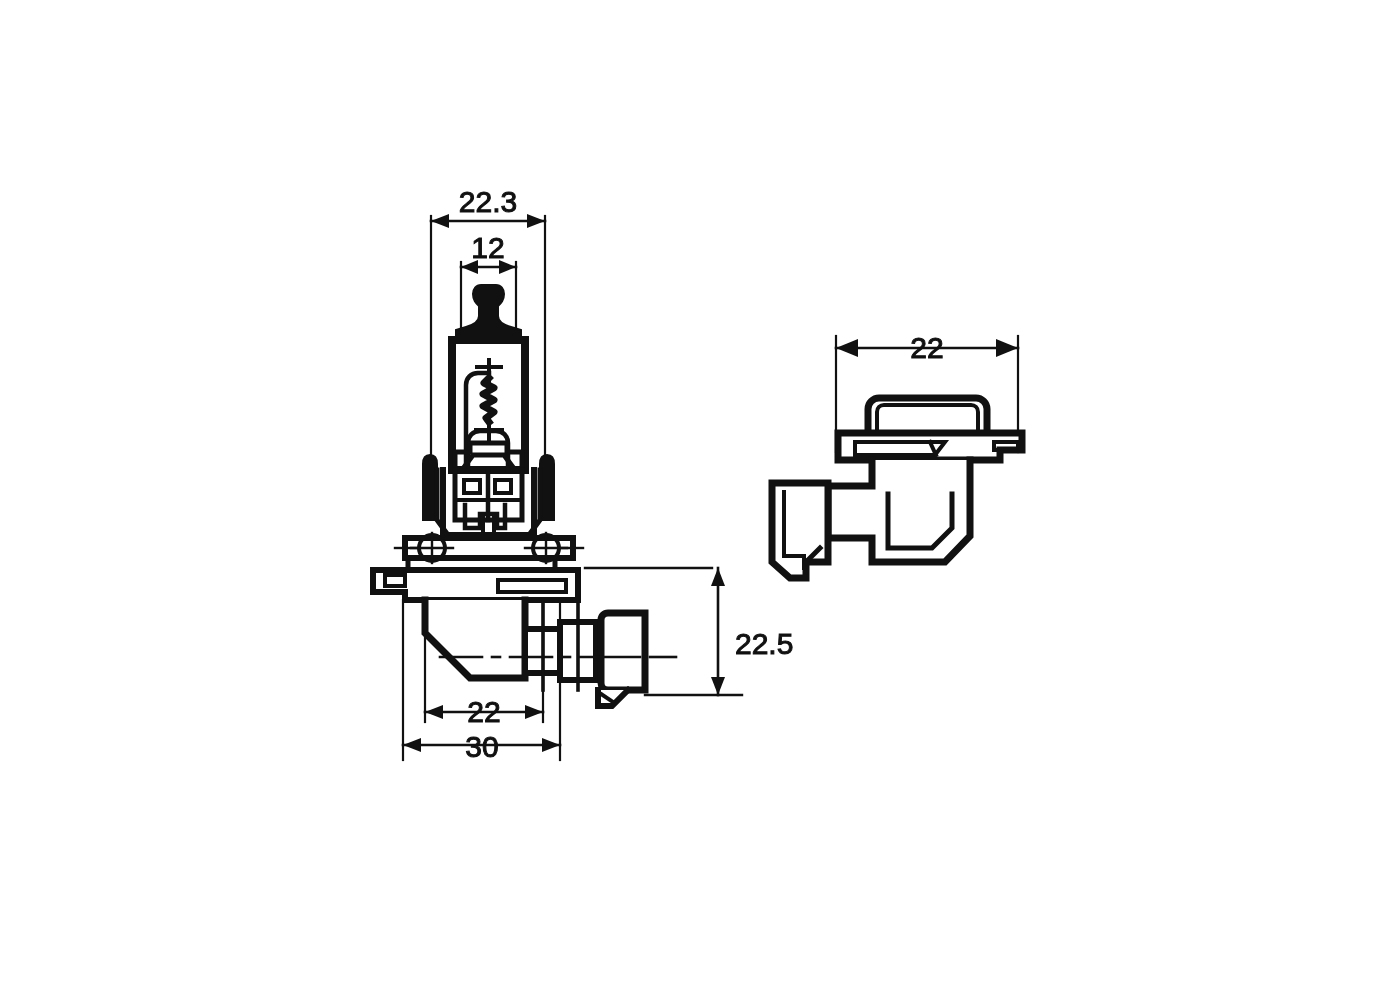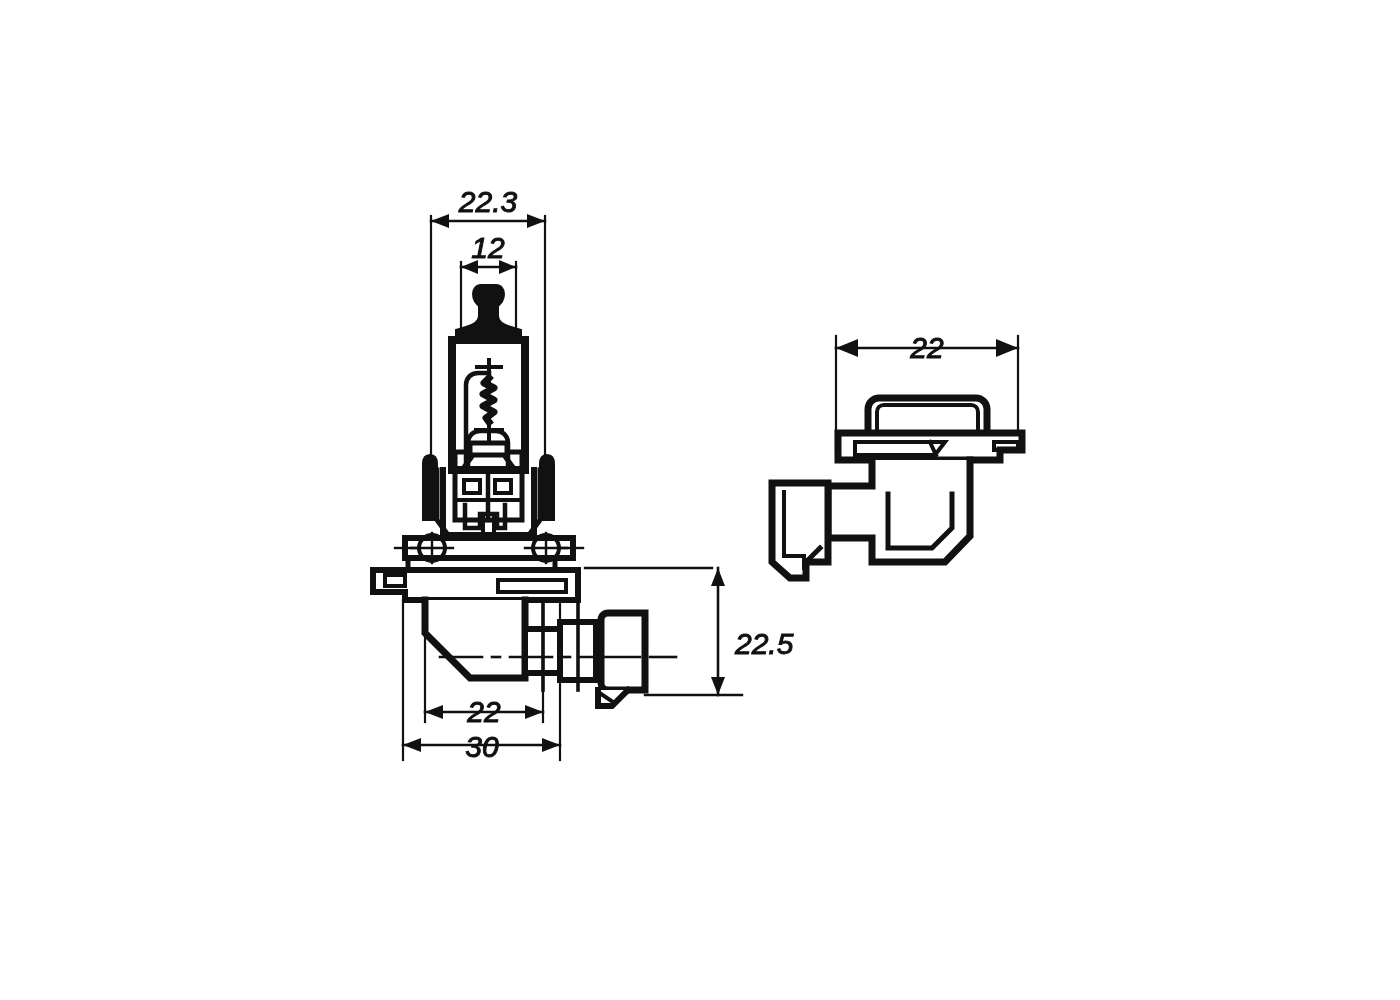--- a/index.html
+++ b/index.html
@@ -1,17 +1,17 @@
 <!DOCTYPE html>
 <html><head>
 <meta charset="utf-8">
 <style>
   html,body{margin:0;padding:0;background:#ffffff;}
   body{width:1400px;height:1000px;overflow:hidden;font-family:"Liberation Sans",sans-serif;}
-  #stage{position:relative;width:1172px;height:1000px;background:#14b8a6;font-style:italic;}
+  #stage{position:relative;width:1172px;height:1000px;background:#14b8a6;}
   svg{display:block;}
   .dimtext{font-family:"Liberation Sans",sans-serif;font-size:30px;fill:#111111;}
 </style>
 </head>
 <body>
 
 <div id="stage">
 <svg width="1400" height="1000" viewBox="0 0 1400 1000" xmlns="http://www.w3.org/2000/svg">
 
   <rect x="0" y="0" width="1400" height="1000" fill="#ffffff"></rect>

